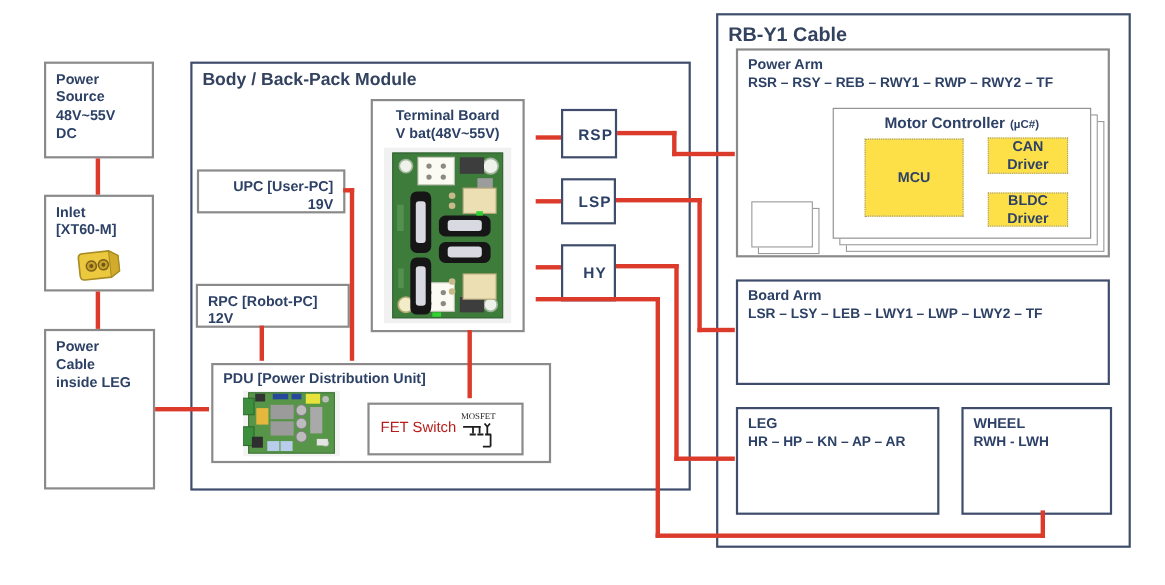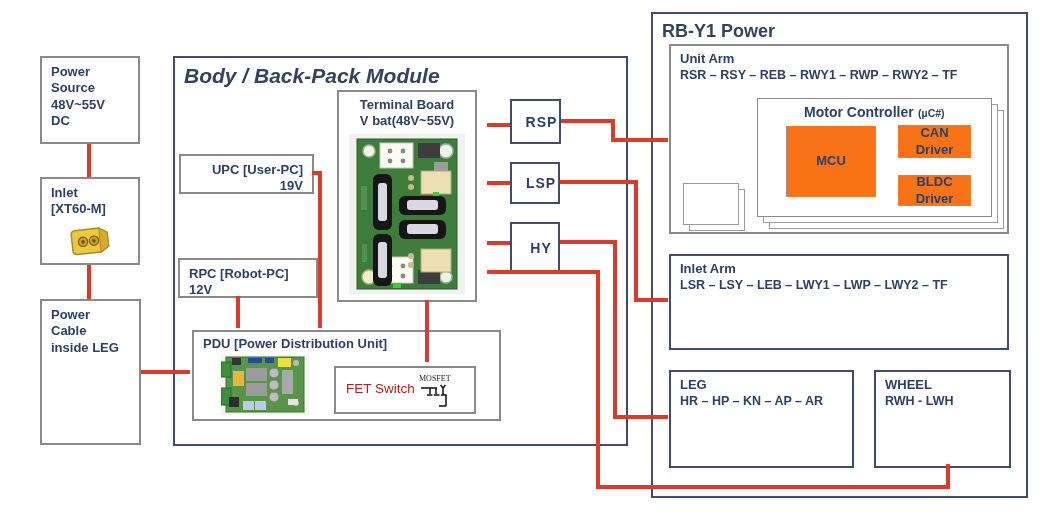--- a/index.html
+++ b/index.html
@@ -11,28 +11,28 @@
   html,body{margin:0;padding:0;background:#fff;}
   #canvas{
     position:relative;width:1059px;height:532px;background:#ffffff;
     font-family:"Liberation Sans",sans-serif;color:var(--text);overflow:hidden;
   }
   .box{position:absolute;background:#fff;box-sizing:border-box;}
   .bnavy{border:2px solid var(--navy);}
   .bgrey{border:2px solid var(--grey);}
   .lbl{font-weight:bold;font-size:13px;line-height:1.25;white-space:pre-line;color:var(--text);}
   .pad{padding:6px 9px;}
-  .title-lg{font-weight:bold;font-size:21px;color:#33425f;font-style:italic;}
+  .title-lg{font-weight:bold;font-size:16px;color:#33425f;}
   .title-xl{font-weight:bold;font-size:18px;color:#33425f;}
   .joints{font-weight:bold;font-size:12.5px;white-space:nowrap;line-height:1.35;}
   .sp{display:flex;align-items:center;justify-content:center;font-weight:bold;
       font-size:14px;letter-spacing:1px;padding-left:12px;}
   .rl{position:absolute;background:var(--red);z-index:6;}
   .stack{position:absolute;background:#fff;border:1.5px solid #9a9a9a;box-sizing:border-box;}
-  .dotted{position:absolute;border:1.5px dotted #9a9a9a;box-sizing:border-box;background:#f97316;
+  .dotted{position:absolute;border:1.5px dotted #9a9a9a;box-sizing:border-box;background:#fde047;
           display:flex;align-items:center;justify-content:center;text-align:center;
           font-weight:bold;font-size:13px;line-height:1.25;white-space:pre-line;}
   .center{display:flex;align-items:flex-start;justify-content:center;text-align:center;}
   .small-note{font-size:10.5px;font-weight:bold;}
   .plain{font-weight:normal;color:#b91c1c;}
   svg{display:block;}
 </style>
 </head>
 <body>
 
@@ -182,25 +182,25 @@
     <span>RSP</span>
   </div>
   <div class="box bnavy sp" style="left:510px;top:162px;width:50px;height:42px;">
     <span>LSP</span>
   </div>
   <div class="box bnavy sp" style="left:510px;top:222px;width:50px;height:52px;">
     <span>HY</span>
   </div>
 
   <div class="box bnavy" style="left:651px;top:12px;width:377px;height:486px;">
-    <div class="title-xl" style="position:absolute;left:9px;top:7px;">RB-Y1 Power</div>
+    <div class="title-xl" style="position:absolute;left:9px;top:7px;">RB-Y1 Cable</div>
 
     <div class="box bgrey" style="left:16px;top:30px;width:340px;height:190px;">
       <div style="position:absolute;left:9px;top:5px;">
-        <div class="lbl">Unit Arm</div>
+        <div class="lbl">Power Arm</div>
         <div class="joints">RSR – RSY – REB – RWY1 – RWP – RWY2 – TF</div>
       </div>
 
       <div class="stack" style="left:98px;top:64px;width:235px;height:119px;"></div>
       <div class="stack" style="left:92px;top:58px;width:235px;height:119px;"></div>
       <div class="stack" style="left:86px;top:52px;width:235px;height:119px;border-color:#8a8a8a;">
         <div style="position:absolute;left:10px;top:4px;white-space:nowrap;">
           <span style="font-weight:bold;font-size:14px;padding-left:36px;">Motor Controller</span>
           <span class="small-note">(µC#)</span>
         </div>
@@ -216,21 +216,21 @@
 Driver</span>
         </div>
       </div>
 
       <div class="stack" style="left:18px;top:143px;width:56px;height:42px;"></div>
       <div class="stack" style="left:12px;top:137px;width:56px;height:42px;"></div>
     </div>
 
     <div class="box bnavy" style="left:16px;top:240px;width:340px;height:96px;">
       <div style="position:absolute;left:9px;top:5px;">
-        <div class="lbl">Inlet Arm</div>
+        <div class="lbl">Board Arm</div>
         <div class="joints">LSR – LSY – LEB – LWY1 – LWP – LWY2 – TF</div>
       </div>
     </div>
 
     <div class="box bnavy" style="left:16px;top:356px;width:185px;height:98px;">
       <div style="position:absolute;left:9px;top:5px;">
         <div class="lbl">LEG</div>
         <div class="joints">HR – HP – KN – AP – AR</div>
       </div>
     </div>

